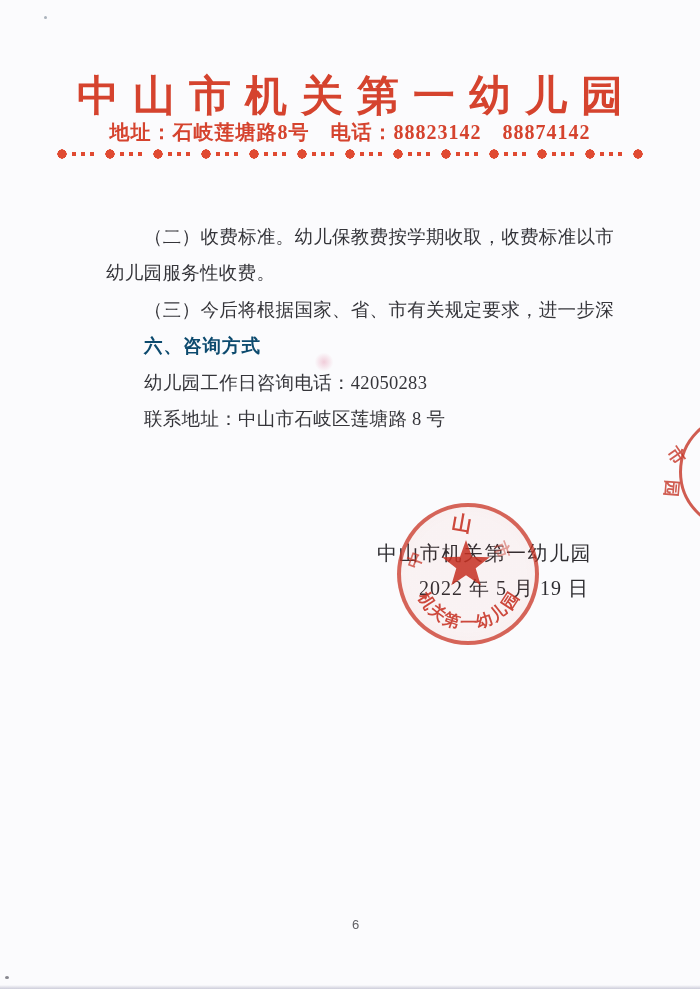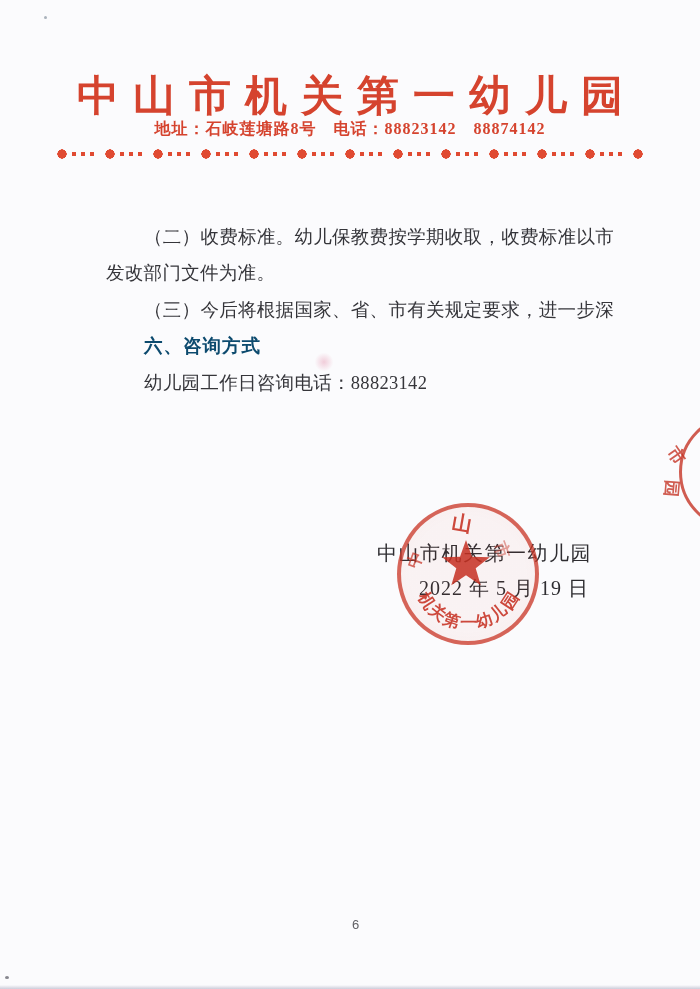--- a/index.html
+++ b/index.html
@@ -12,21 +12,21 @@
   }
   
   .doc-title{
     position:absolute;top:68px;left:0;width:100%;
     text-align:center;font-size:42px;font-weight:700;
     letter-spacing:14px;padding-left:14px;box-sizing:border-box;
     color:#d5432e;white-space:nowrap;
   }
   .contact{
     position:absolute;top:119px;left:0;width:100%;
-    text-align:center;font-size:16px;font-weight:700;
+    text-align:center;font-size:20px;font-weight:700;
     letter-spacing:1px;color:#d5432e;white-space:nowrap;
   }
   .dots{
     position:absolute;top:147px;left:57px;width:586px;height:14px;
     background-image:
       radial-gradient(circle 5px   at 5px  7px, #e04a32 90%, rgba(224,74,50,0) 96%),
       radial-gradient(circle 2.6px at 17px 7px, #e04a32 86%, rgba(224,74,50,0) 96%),
       radial-gradient(circle 2.6px at 26px 7px, #e04a32 86%, rgba(224,74,50,0) 96%),
       radial-gradient(circle 2.6px at 35px 7px, #e04a32 86%, rgba(224,74,50,0) 96%);
     background-size:48px 14px;background-repeat:repeat-x;
@@ -108,24 +108,25 @@
 <div class="page">
 
   <div>
     <div class="doc-title">中山市机关第一幼儿园</div>
     <div class="contact">地址：石岐莲塘路8号　电话：88823142　88874142</div>
     <div class="dots"></div>
   </div>
 
   <div class="body-block">
     <div class="line indent">（二）收费标准。幼儿保教费按学期收取，收费标准以市</div>
-    <div class="line">发改部门文件为准。</div>
+    <div class="line">幼儿园服务性收费。</div>
     <div class="line indent">（三）今后将根据国家、省、市有关规定要求，进一步深</div>
     <div class="line indent heading">六、咨询方式</div>
-    <div class="line indent">幼儿园工作日咨询电话：88823142</div>
+    <div class="line indent">幼儿园工作日咨询电话：42050283</div>
+    <div class="line indent">联系地址：中山市石岐区莲塘路 8 号</div>
   </div>
 
   <div class="sig-org">中山市机关第一幼儿园</div>
   <div class="sig-date">2022 年 5 月 19 日</div>
 
   <div class="seal">
     <svg class="star" width="134" height="134" viewBox="0 0 134 134">
       <polygon points="65,33 71,49.7 88.8,50.3 74.7,61.2 79.7,78.2 65,68.2 50.3,78.2 55.3,61.2 41.2,50.3 59,49.7" fill="rgba(197,47,33,.85)"></polygon>
     </svg>
     <span class="ring-char c-top">山</span>

